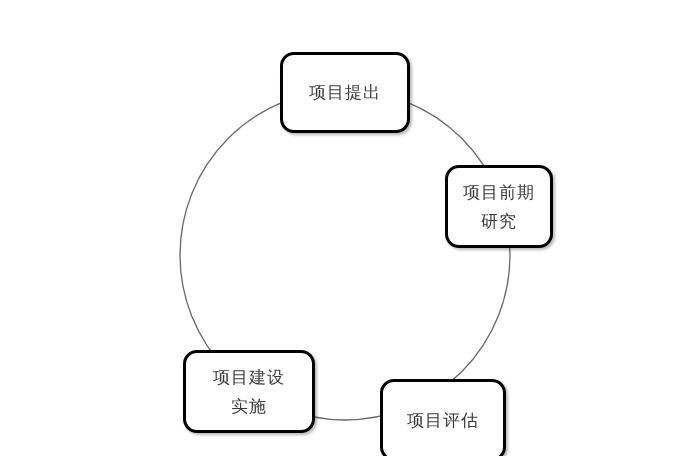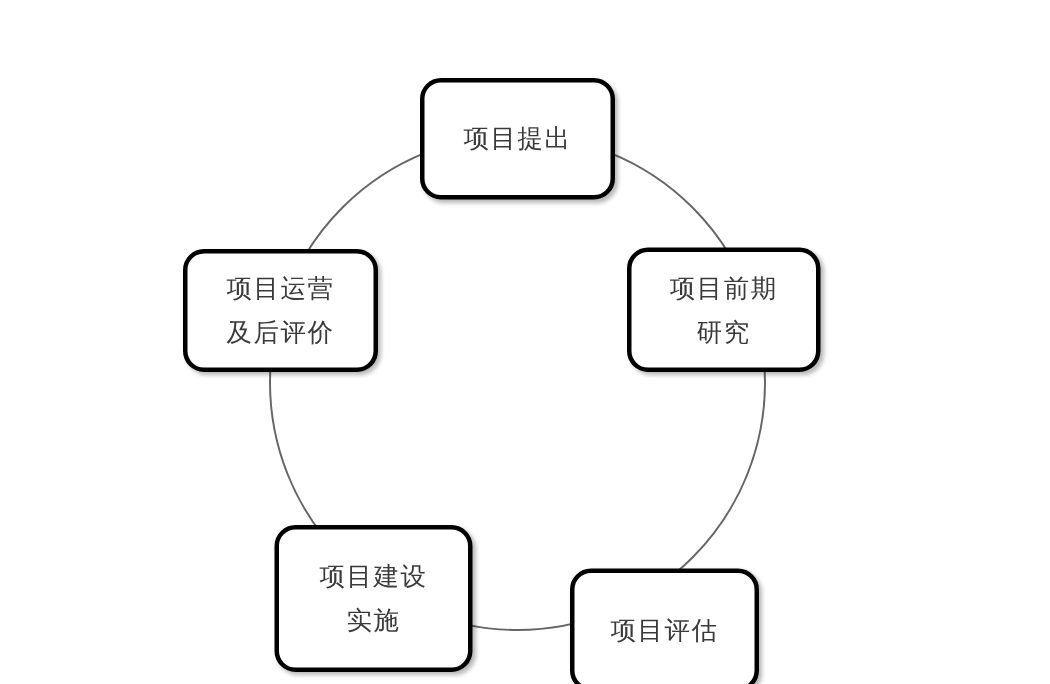--- a/index.html
+++ b/index.html
@@ -37,23 +37,23 @@
     color: #3a3a3a;
     font-size: 17px;
     line-height: 29px;
     letter-spacing: 1px;
   }
   .node span {
     display: block;
     white-space: nowrap;
   }
   .node-top          { left: 280px; top:  52px; width: 130px; height: 81px; }
-  .node-right        { left: 418px; top: 165px; width: 129px; height: 83px; }
+  .node-right        { left: 445px; top: 165px; width: 108px; height: 83px; }
   .node-bottom-right { left: 380px; top: 347px; width: 126px; height: 82px; margin-top: 32px; }
-  .node-bottom-left  { left: 183px; top: 350px; width: 132px; height: 98px; }
+  .node-bottom-left  { left: 183px; top: 350px; width: 132px; height: 83px; }
   .node-left         { left: 122px; top: 166px; width: 130px; height: 82px; }
 </style>
 </head>
 <body>
 
 <div class="canvas">
 
   <svg class="circle-layer" width="700" height="456" viewBox="0 0 700 456" aria-hidden="true">
     <circle cx="345" cy="255" r="165" fill="none" stroke="#666666" stroke-width="1.3"></circle>
   </svg>
@@ -69,18 +69,14 @@
 
   <div class="node node-bottom-right">
     <span>项目评估</span>
   </div>
 
   <div class="node node-bottom-left">
     <span>项目建设</span>
     <span>实施</span>
   </div>
 
-  <div class="node node-left">
-    <span>项目运营</span>
-    <span>及后评价</span>
-  </div>
 
 </div>
 
 </body></html>

